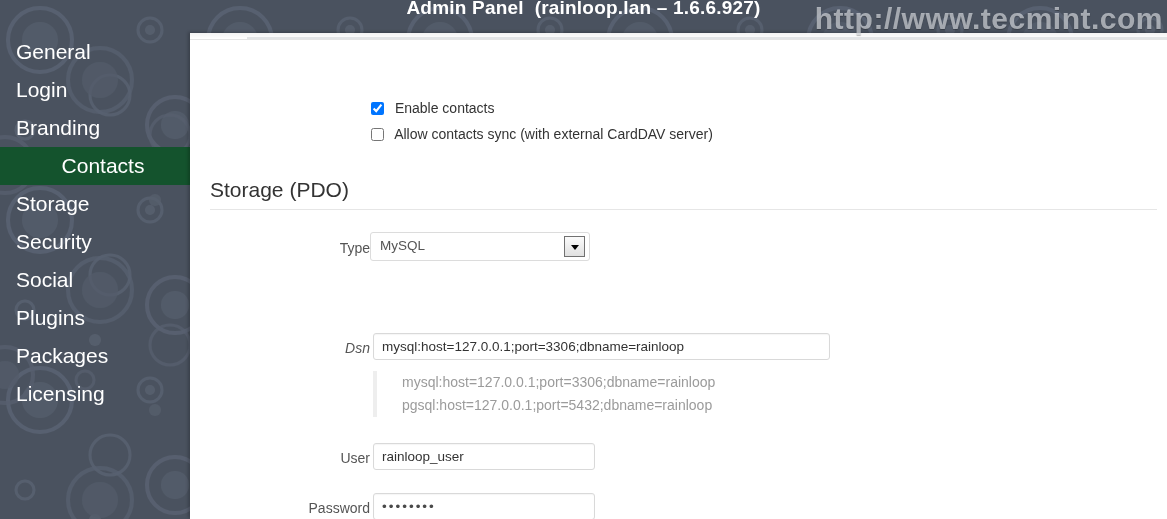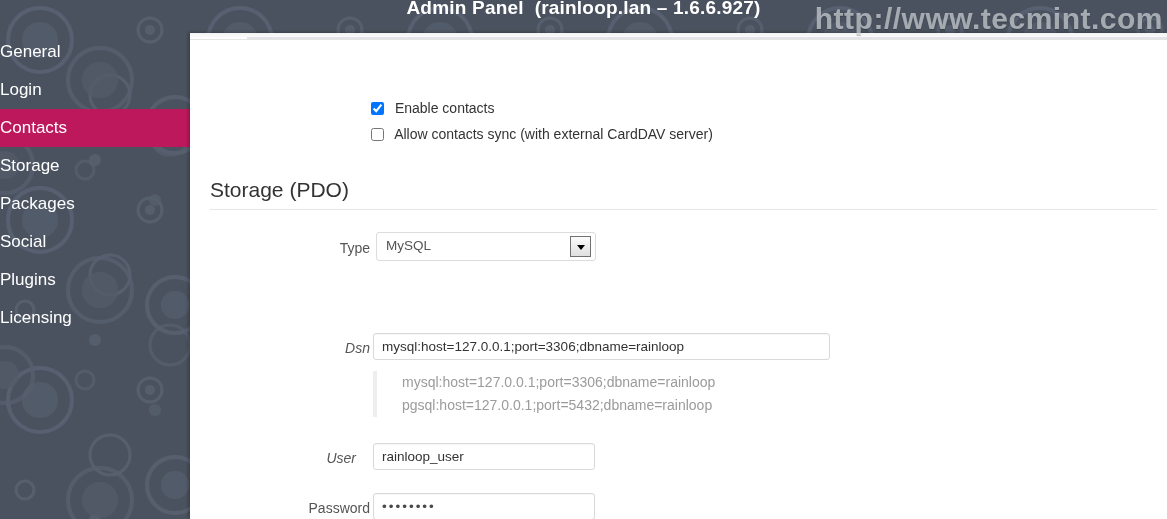--- a/index.html
+++ b/index.html
@@ -66,27 +66,28 @@
     left: 0;
     top: 33px;
     width: 190px;
     height: 486px;
     z-index: 5;
   }
   .nav-item {
     position: relative;
     height: 38px;
     line-height: 38px;
-    padding-left: 0px;
-    font-size: 17px;
+    padding-left: 16px;
+    font-size: 21px;
     color: #ffffff;
     white-space: nowrap;
   }
   .nav-item.active {
-    background: #be185d;
+    background: #14532d;
+    text-align: center;
   }
 
   
   #content {
     position: absolute;
     left: 190px;
     top: 33px;
     width: 977px;
     height: 486px;
     background: #ffffff;
@@ -177,21 +178,21 @@
     color: #333333;
     padding: 0 8px;
     outline: none;
     box-shadow: 0 1px 1px rgba(0,0,0,0.04) inset;
   }
 
   
   #label-type  { left: 20px; top: 172px; }
   #select-type {
     position: absolute;
-    left: 186px;
+    left: 180px;
     top: 164px;
     width: 220px;
     height: 29px;
     box-sizing: border-box;
     border: 1px solid #dcdcdc;
     border-radius: 3px;
     background: #ffffff;
   }
   #select-type .sel-text {
     position: absolute;
@@ -238,21 +239,21 @@
     top: 303px;
     padding-left: 25px;
     border-left: 4px solid #eeeeee;
     font-size: 14px;
     color: #9b9b9b;
     line-height: 23px;
     white-space: nowrap;
   }
 
   
-  #label-user { left: 6px; top: 382px; font-style: italic; }
+  #label-user { left: 20px; top: 382px; }
   #input-user {
     left: 183px;
     top: 375px;
     width: 222px;
   }
 
   
   #label-password { left: 20px; top: 432px; }
   #input-password {
     left: 183px;
@@ -325,34 +326,40 @@
 
 <div id="watermark">http://www.tecmint.com</div>
 
 <nav id="sidebar">
   <div class="nav-item">
     <span>General</span>
   </div>
   <div class="nav-item">
     <span>Login</span>
   </div>
+  <div class="nav-item">
+    <span>Branding</span>
+  </div>
   <div class="nav-item active">
     <span>Contacts</span>
   </div>
   <div class="nav-item">
     <span>Storage</span>
   </div>
   <div class="nav-item">
+    <span>Security</span>
+  </div>
+  <div class="nav-item">
+    <span>Social</span>
+  </div>
+  <div class="nav-item">
+    <span>Plugins</span>
+  </div>
+  <div class="nav-item">
     <span>Packages</span>
-  </div>
-  <div class="nav-item">
-    <span>Social</span>
-  </div>
-  <div class="nav-item">
-    <span>Plugins</span>
   </div>
   <div class="nav-item">
     <span>Licensing</span>
   </div>
 </nav>
 
 <main id="content">
   <div id="content-top-strip">
     <div id="content-top-rule"></div>
   </div>

